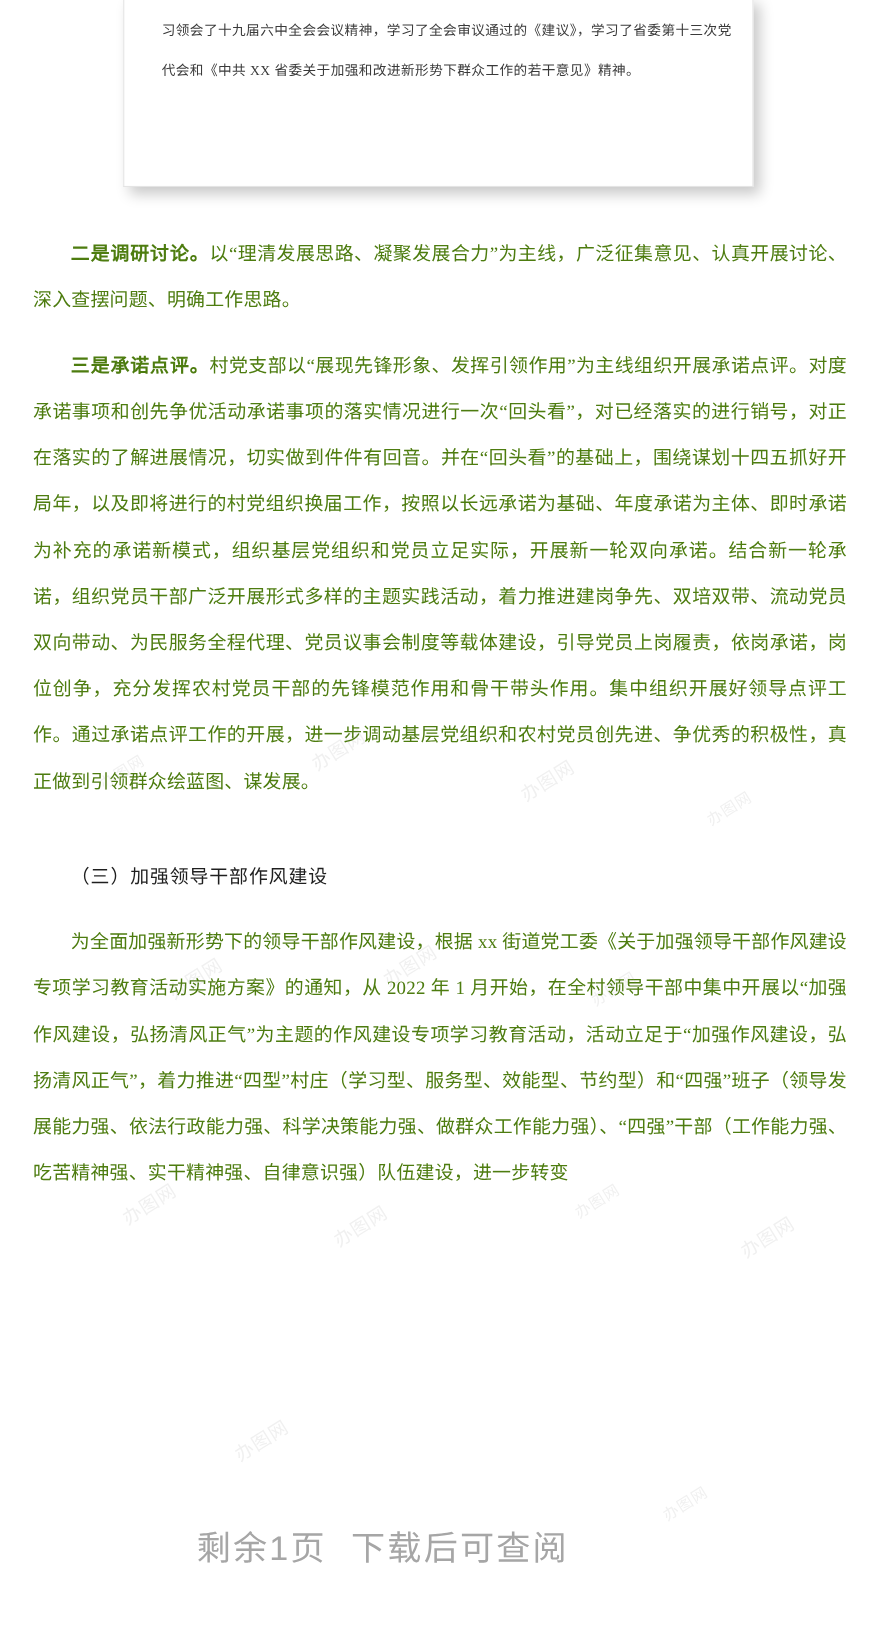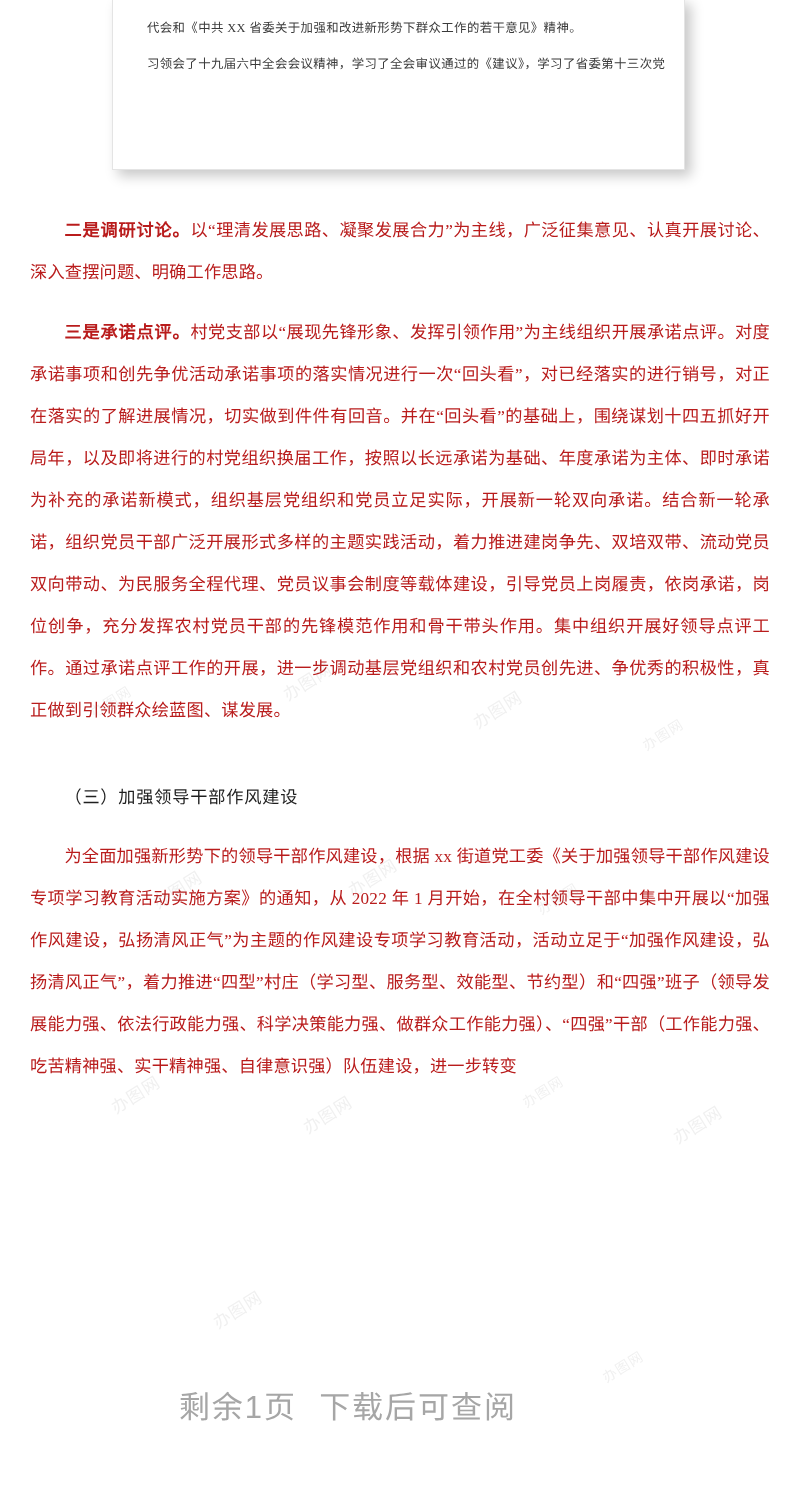--- a/index.html
+++ b/index.html
@@ -59,21 +59,21 @@
   #doc-content {
     position: absolute;
     left: 30px;
     top: 0;
     width: 740px;
   }
 
   .para {
     font-size: 17.2px;
     line-height: 42px;
-    color: #b91c1c;
+    color: #4d7c0f;
     text-align: justify;
     text-justify: inter-ideograph;
     letter-spacing: 0.2px;
     margin: 0;
     font-family: "Liberation Serif", "DejaVu Serif", serif;
   }
   .para.indent { text-indent: 2em; }
 
   .spacer-18 { height: 18px; }
   .spacer-26 { height: 26px; }
@@ -128,22 +128,22 @@
     user-select: none;
     z-index: 2;
   }
   .wm.small { font-size: 14px; }
 </style>
 </head>
 <body>
 
 <div id="top-page-card">
   <div class="tp-inner">
+    <div class="tp-line">习领会了十九届六中全会会议精神，学习了全会审议通过的《建议》，学习了省委第十三次党</div>
     <div class="tp-line">代会和《中共 XX 省委关于加强和改进新形势下群众工作的若干意见》精神。</div>
-    <div class="tp-line">习领会了十九届六中全会会议精神，学习了全会审议通过的《建议》，学习了省委第十三次党</div>
   </div>
 </div>
 
 <div id="doc-body">
 
   <div id="watermark-layer">
       <div class="wm small" style="left: 88px; top: 515px; color: rgba(140, 140, 140, 0.13);">办图网</div>
       <div class="wm" style="left: 280px; top: 492px; color: rgba(140, 140, 140, 0.13);">办图网</div>
       <div class="wm" style="left: 470px; top: 520px; color: rgba(140, 140, 140, 0.13);">办图网</div>
       <div class="wm small" style="left: 640px; top: 548px; color: rgba(140, 140, 140, 0.13);">办图网</div>

